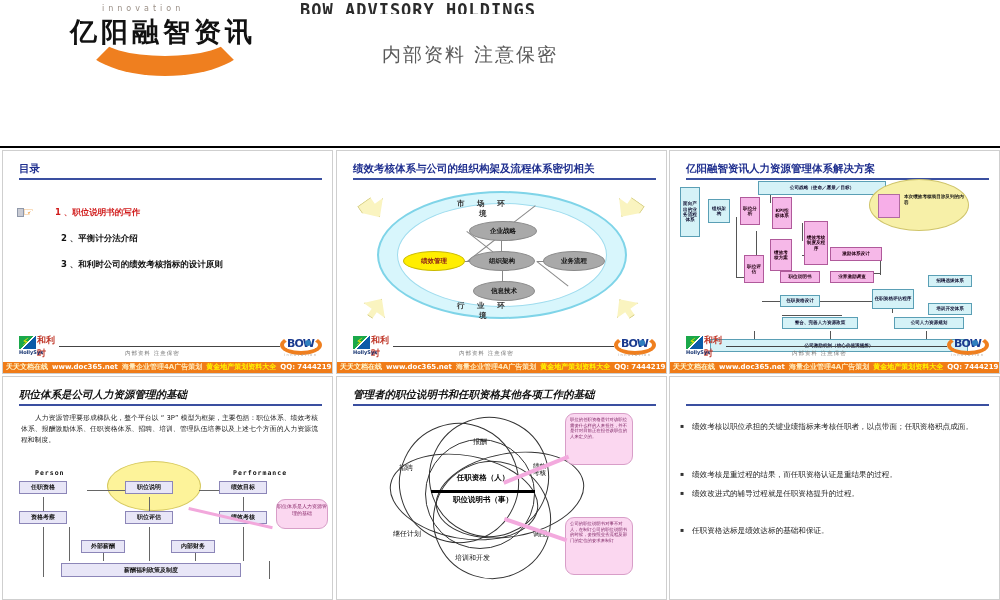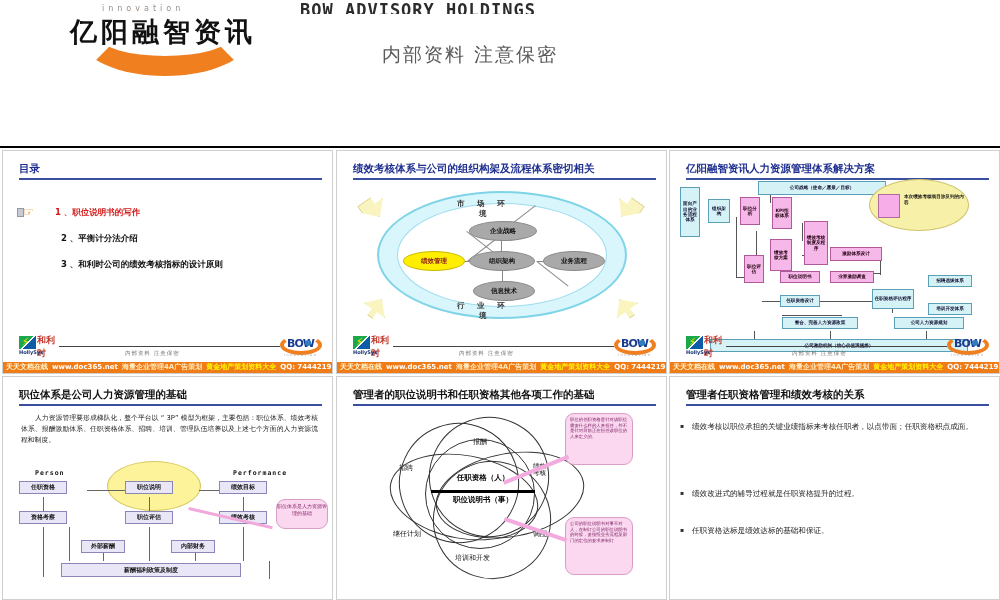--- a/index.html
+++ b/index.html
@@ -32,21 +32,21 @@
 
   
   .grid { position:relative; width:836px; height:452px; background:#fff; }
   .slide { position:absolute; width:331px; height:224px; background:#fff;
            border:1px solid #cfcfcf; overflow:hidden; }
   .s1{left:2px;  top:2px;}  .s2{left:336px; top:2px;}  .s3{left:669px; top:2px;}
   .s4{left:2px;  top:228px;}.s5{left:336px; top:228px;}.s6{left:669px; top:228px;}
 
   .sl-title { position:absolute; left:16px; top:11px; right:10px;
               font-size:10.5px; font-weight:bold; color:#1f2f8f; white-space:nowrap; }
-  .sl-title.dark { color:#111; }
+  .sl-title.dark { color:#111;font-style:italic; }
   .sl-rule { position:absolute; left:16px; right:10px; top:27px; height:1.5px;
              background:#3a4fa0; }
 
   
   .wm { position:absolute; left:0; bottom:0; width:100%; height:11px;
         background:#f07c18; display:flex; align-items:center; gap:4px;
         padding-left:3px; white-space:nowrap; overflow:hidden;}
   .wm span { font-size:7px; font-weight:bold; line-height:11px; }
   .wm .w-a{ color:#fff8d0; } .wm .w-b{ color:#ffffff; }
   .wm .w-c{ color:#ffe9bb; } .wm .w-d{ color:#fff200; } .wm .w-e{ color:#ffffff;}
@@ -393,21 +393,21 @@
     </div>
 
     <div class="cal5" style="left:228px; top:36px; width:68px; height:52px;">职位的任职资格是针对该职位需要什么样的人来担任，并不是针对目前正在担任该职位的人来定义的。</div>
     <div class="lk" style="left:166px; top:104px; width:70px; height:4px; background:#f3aade; transform:rotate(-22deg); transform-origin:0 0;"></div>
 
     <div class="cal5" style="left:228px; top:140px; width:68px; height:58px;">公司的职位说明书对事不对人，在制订公司的职位说明书的时候，要按照业务流程及部门的定位的要求来制订</div>
     <div class="lk" style="left:168px; top:140px; width:66px; height:4px; background:#f3aade; transform:rotate(19deg); transform-origin:0 0;"></div>
   </div>
 
   <div class="slide s6">
-    <div class="sl-title dark">管理者任职资格管理和绩效考核的关系</div>
     <div class="sl-rule"></div>
 
     <div class="b6" style="top:44px;">绩效考核以职位承担的关键业绩指标来考核任职者，以点带面；任职资格积点成面。</div>
+    <div class="b6" style="top:92px;">绩效考核是重过程的结果，而任职资格认证是重结果的过程。</div>
     <div class="b6" style="top:111px;">绩效改进式的辅导过程就是任职资格提升的过程。</div>
     <div class="b6" style="top:148px;">任职资格达标是绩效达标的基础和保证。</div>
   </div>
 
 </div>
 
 </body></html>

